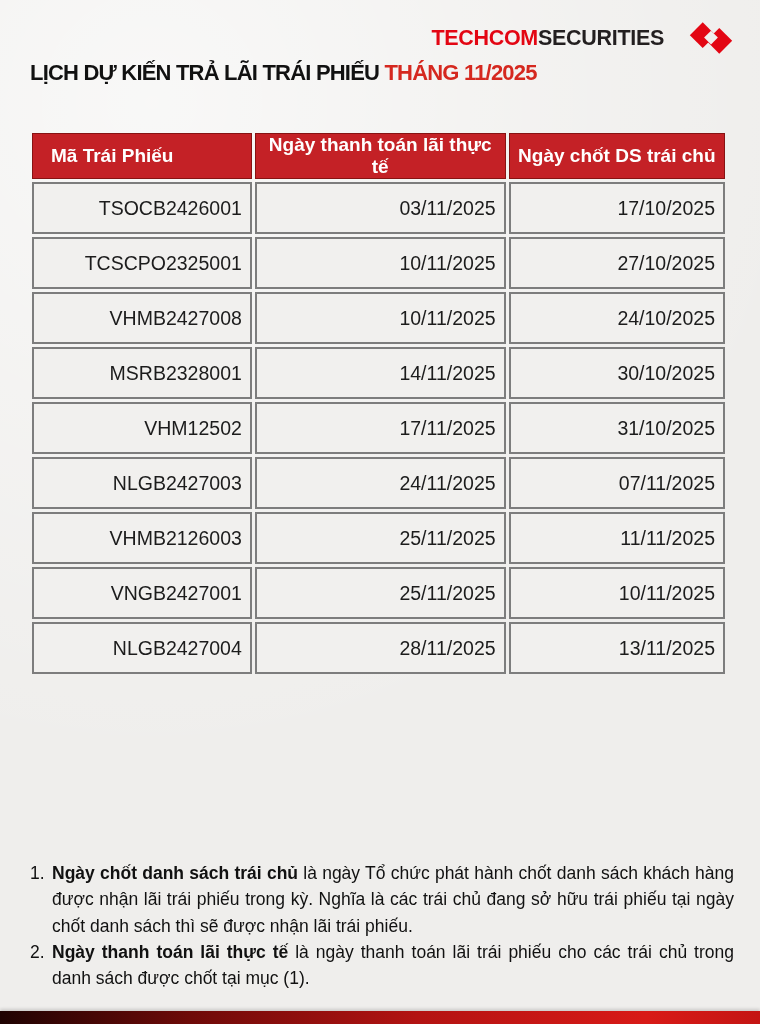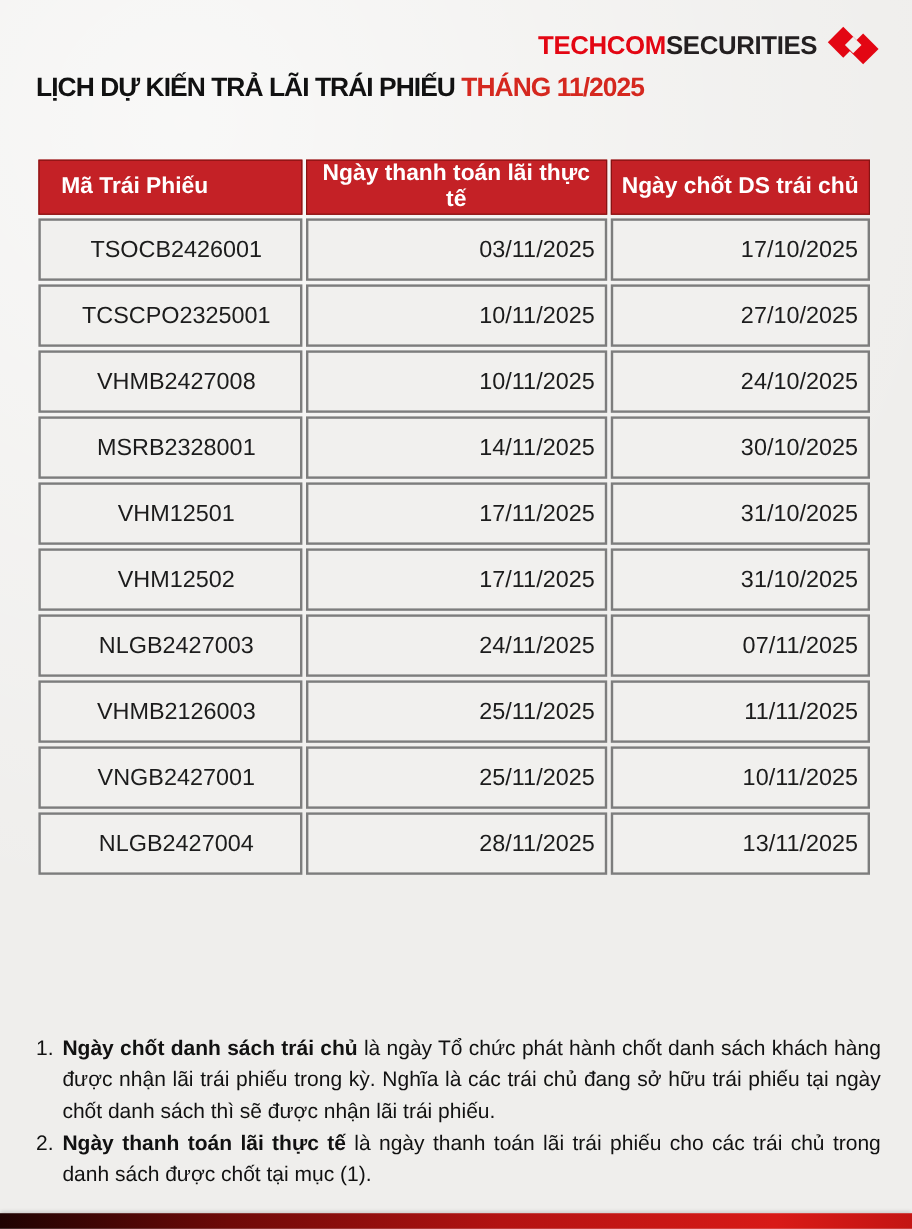--- a/index.html
+++ b/index.html
@@ -11,21 +11,21 @@
       #efeeec;
     color: #1c1c1c;
     position: relative;
     overflow: hidden;
   }
   .page { position: absolute; inset: 0; }
 
   
   .logo-row {
     position: absolute; top: 20px; right: 26px;
-    display: flex; align-items: center; gap: 7px;
+    display: flex; align-items: center; gap: 24px;
   }
   .logo-text { font-size: 21.5px; font-weight: bold; letter-spacing: -0.3px; white-space: nowrap; }
   .logo-text .red { color: #e30613; }
   .logo-text .dark { color: #231f20; }
   .logo-mark { width: 46px; height: 36px; display: block; }
 
   
   .title {
     position: absolute; top: 60px; left: 30px; right: 20px;
     font-size: 22px; font-weight: 800; letter-spacing: -0.8px;
@@ -50,21 +50,21 @@
     color: #fff; font-size: 19px; font-weight: bold;
     height: 46px; padding: 0 8px;
   }
   .bond-table th:first-child { text-align: left; padding-left: 18px; }
   .bond-table td {
     background: #f1f0ee;
     border: 2px solid #7d7d7d;
     font-size: 19.5px; height: 52px; padding: 0 8px;
     text-align: right; color: #1c1c1c;
   }
-  .bond-table td:first-child { text-align: center; padding-left: 18px; }
+  .bond-table td:first-child { text-align: right; padding-left: 18px; }
 
   
   .notes {
     position: absolute; top: 860px; left: 30px; right: 26px;
     font-size: 17.5px; line-height: 1.5; color: #111;
   }
   .note { display: flex; }
   .note-num { flex: 0 0 22px; }
   .note-body { flex: 1; text-align: justify; }
   .note-body b { font-weight: bold; }
@@ -124,25 +124,20 @@
           <td>VHMB2427008</td>
           <td>10/11/2025</td>
           <td>24/10/2025</td>
         </tr>
         <tr>
           <td>MSRB2328001</td>
           <td>14/11/2025</td>
           <td>30/10/2025</td>
         </tr>
         <tr>
-          <td>VHM12501</td>
-          <td>17/11/2025</td>
-          <td>31/10/2025</td>
-        </tr>
-        <tr>
           <td>VHM12502</td>
           <td>17/11/2025</td>
           <td>31/10/2025</td>
         </tr>
         <tr>
           <td>NLGB2427003</td>
           <td>24/11/2025</td>
           <td>07/11/2025</td>
         </tr>
         <tr>

